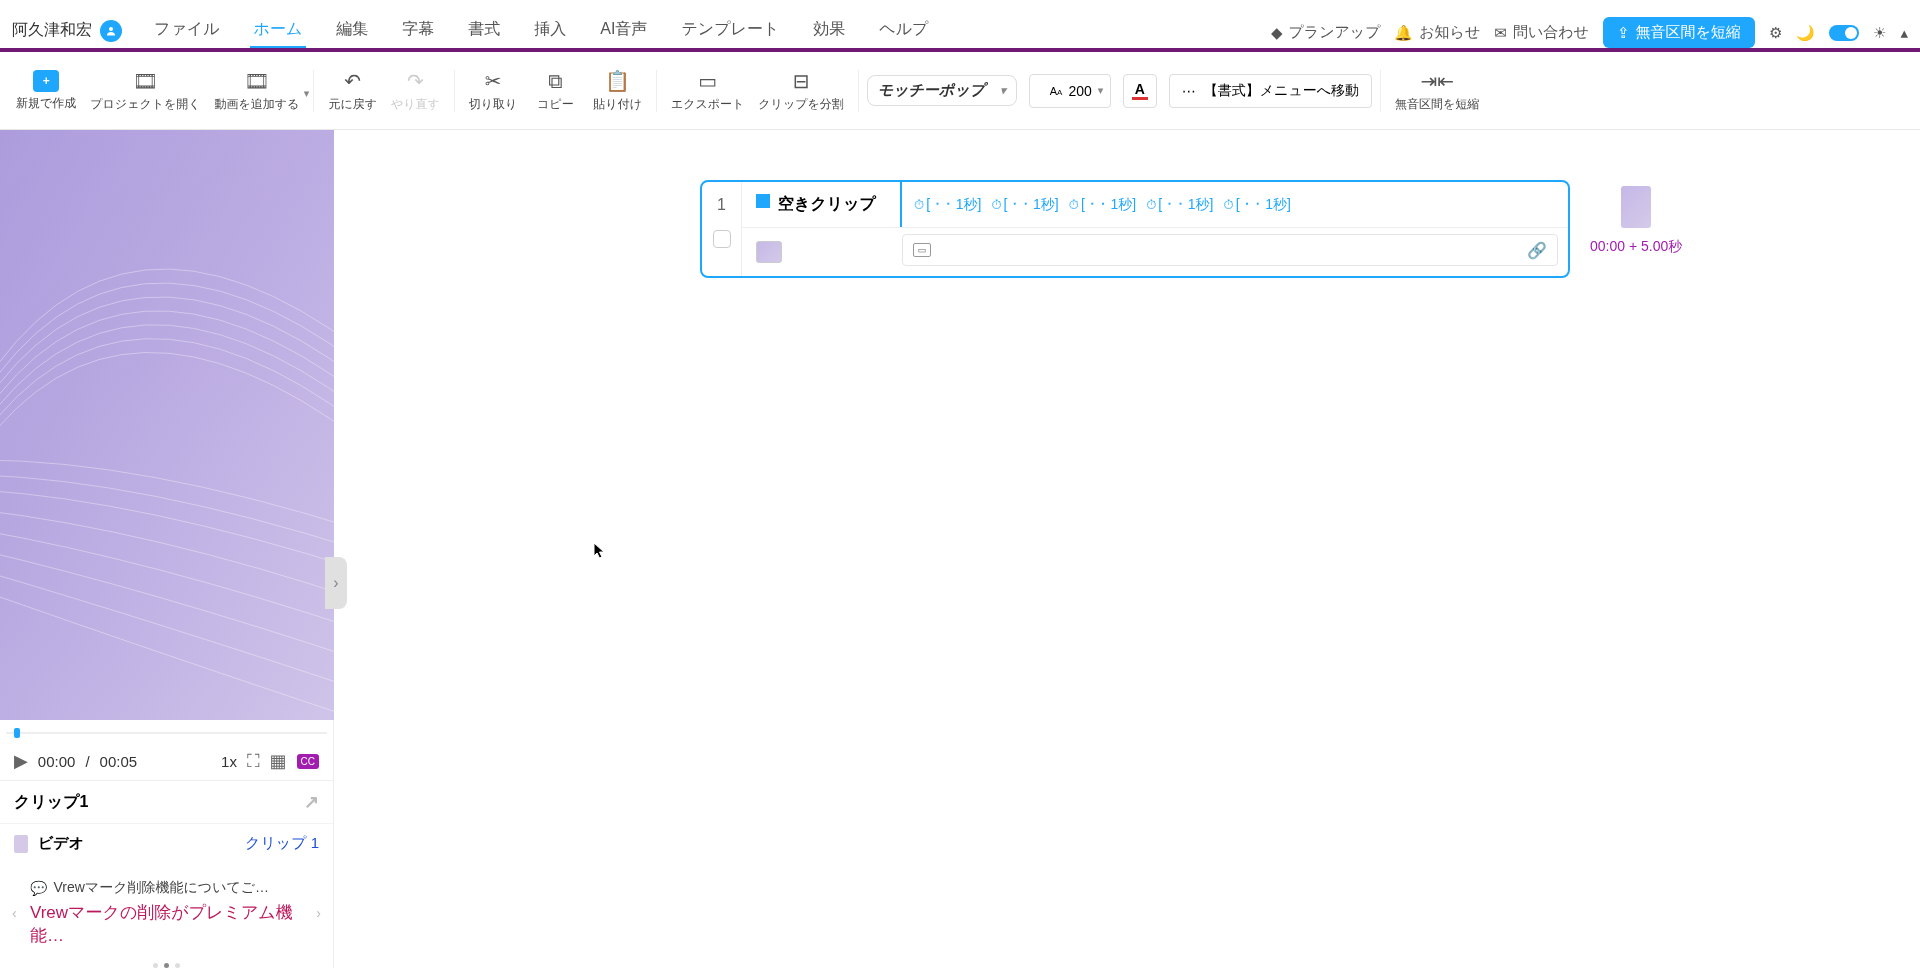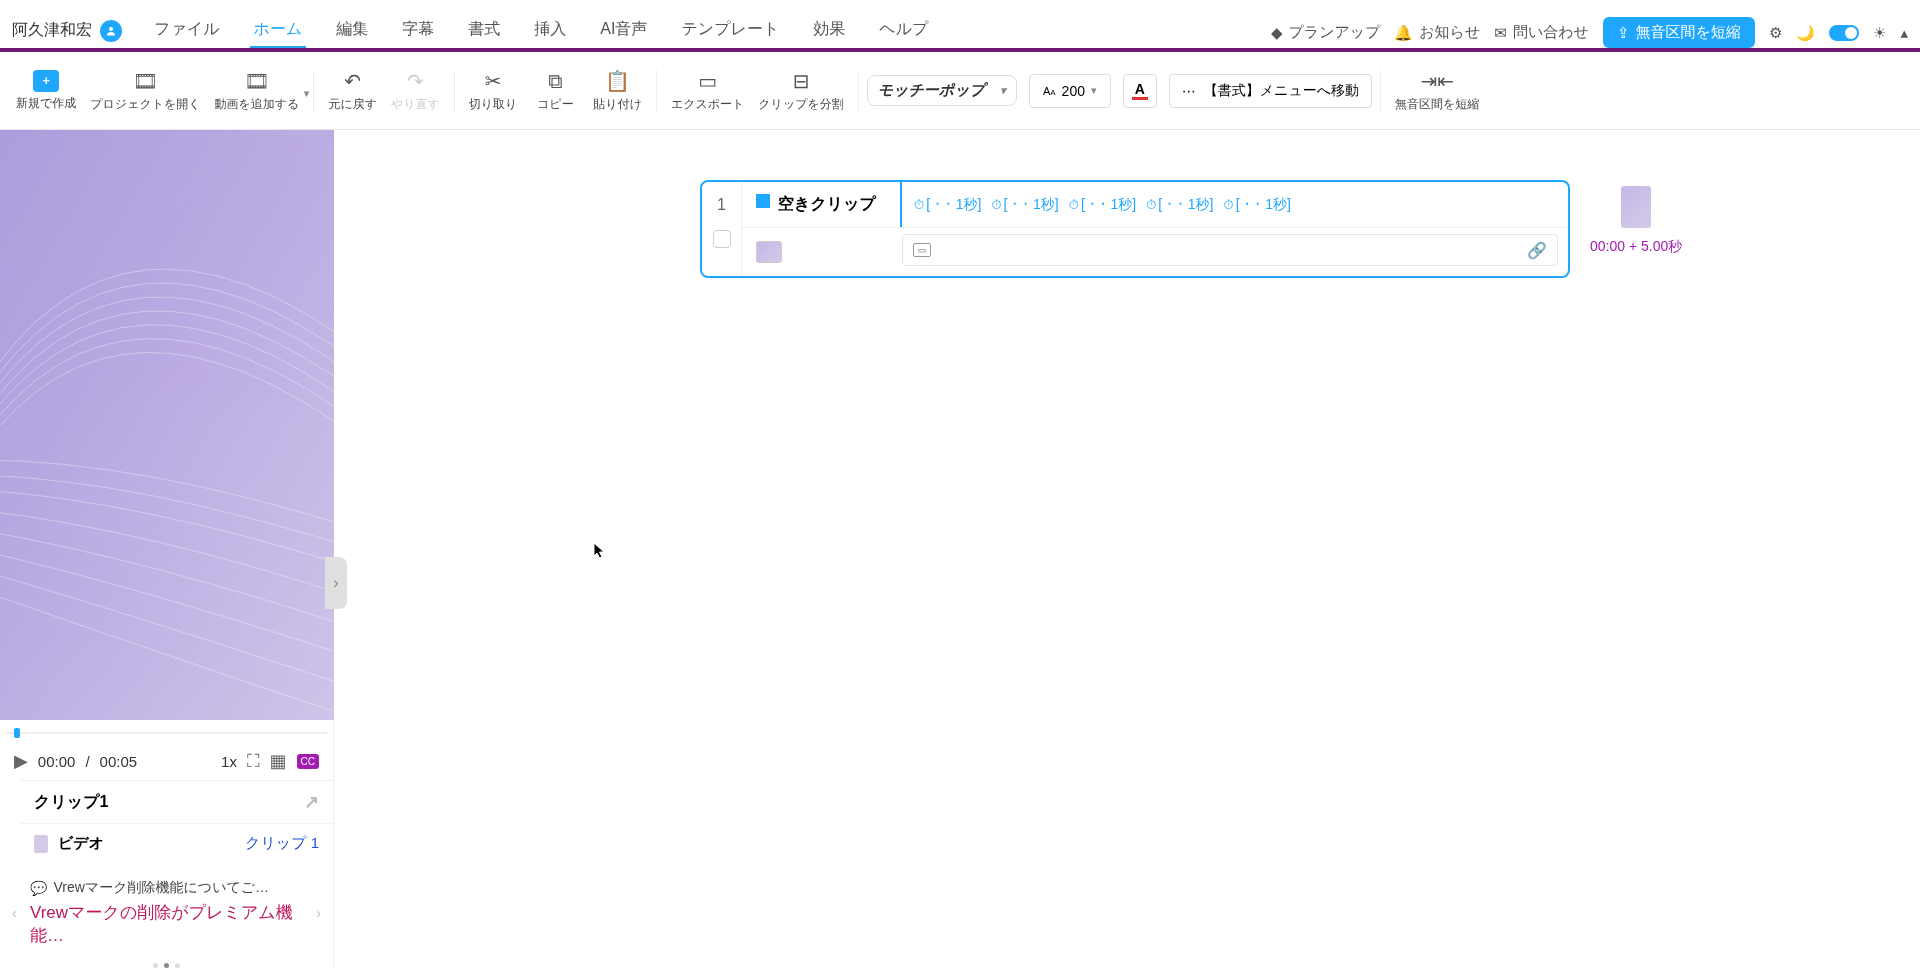--- a/index.html
+++ b/index.html
@@ -21,38 +21,38 @@
 
 
 .toolbar { height: 78px; display: flex; align-items: center; padding: 0 10px; border-bottom: 1px solid #e8e8e8; gap: 2px; }
 .tool-btn { display: flex; flex-direction: column; align-items: center; justify-content: center; gap: 4px; min-width: 60px; height: 60px; font-size: 12px; color: #444; cursor: pointer; padding: 4px 6px; text-align: center; line-height: 1.2; }
 .tool-btn .ticon { font-size: 20px; color: #555; }
 .tool-btn.primary .ticon-box { width: 26px; height: 22px; background: #1ea7fd; border-radius: 4px; display: flex; align-items: center; justify-content: center; color: #fff; font-weight: bold; }
 .tool-btn.disabled { color: #ccc; }
 .tool-btn.disabled .ticon { color: #ccc; }
 .tool-sep { width: 1px; height: 42px; background: #eee; margin: 0 6px; }
 .font-select { width: 150px; height: 31px; border: 1px solid #ddd; border-radius: 8px; display: flex; align-items: center; padding: 0 10px; font-size: 15px; font-weight: bold; font-style: italic; color: #333; justify-content: space-between;}
-.size-select { width: 82px; height: 34px; border: 1px solid #ddd; border-radius: 4px; display: flex; align-items: center; padding: 0 5px; font-size: 14px; gap:6px; justify-content:center;}
+.size-select { width: 82px; height: 34px; border: 1px solid #ddd; border-radius: 4px; display: flex; align-items: center; padding: 0 20px; font-size: 14px; gap:6px; justify-content:space-between;}
 .color-btn { width: 34px; height: 34px; border: 1px solid #ddd; border-radius: 4px; display: flex; flex-direction:column; align-items: center; justify-content: center; font-size: 14px; font-weight:bold;}
 .color-btn .underline { width: 16px; height: 3px; background: #d33; }
 .format-btn { height: 34px; border: 1px solid #ddd; border-radius: 4px; display: flex; align-items: center; padding: 0 12px; font-size: 14px; gap: 8px; }
 
 
 .main { display: flex; height: calc(968px - 36px - 78px); }
 .left-panel { width: 334px; display: flex; flex-direction: column; border-right: 1px solid #eee; position: relative; }
 .preview { width: 334px; height: 590px; background: linear-gradient(135deg, #c5b8e8 0%, #b9a8e3 40%, #d4cae8 100%); position: relative; overflow: hidden; }
 .preview-waves { position:absolute; inset:0; opacity:0.85; }
 .expand-handle { position: absolute; right: -14px; top: 50%; width: 22px; height: 52px; background: #e0e0e0; border-radius: 0 8px 8px 0; display: flex; align-items: center; justify-content: center; color: #888; cursor: pointer; z-index:5;}
 .scrubber { height: 18px; position: relative; margin-top: 4px; }
 .scrubber::before { content:""; position:absolute; left:6px; top:8px; width: calc(100% - 12px); height:2px; background:#eee;}
 .scrubber-pos { position:absolute; left:14px; top:4px; width:6px; height:10px; background:#1ea7fd; border-radius:2px;}
 .controls { display: flex; align-items: center; gap: 10px; padding: 8px 14px; font-size: 15px; color: #333; }
 .controls .spacer { flex: 1; }
 .ctl-icon { color: #666; cursor: pointer; font-size:18px;}
-.clip-panel { border-top: 1px solid #eee; margin-left: 20px; }
+.clip-panel { border-top: 1px solid #eee; }
 .clip-header { padding: 10px 14px; font-size: 16px; font-weight: 600; display: flex; align-items: center; justify-content:space-between;}
 .clip-row { padding: 10px 14px; display: flex; align-items: center; gap: 10px; font-size: 15px; border-top:1px solid #f3f3f3;}
 .clip-row .thumb { width: 14px; height: 18px; background: #d4cae8; border-radius: 2px; }
 .clip-row .label { font-weight: 600; }
 .clip-row .meta { margin-left: auto; color: #1d4ed8; }
 .notice { margin: 8px 10px; padding: 8px 20px; font-size: 14px; color: #444; position:relative;}
 .notice-title { display:flex; align-items:center; gap:6px; font-weight:500; margin-bottom:4px;}
 .notice-sub { color: #be185d; font-size: 17px;}
 .notice .nav-l, .notice .nav-r { position:absolute; top:50%; transform:translateY(-50%); color:#bbb; cursor:pointer;}
 .notice .nav-l { left:2px; } .notice .nav-r { right:2px; }

